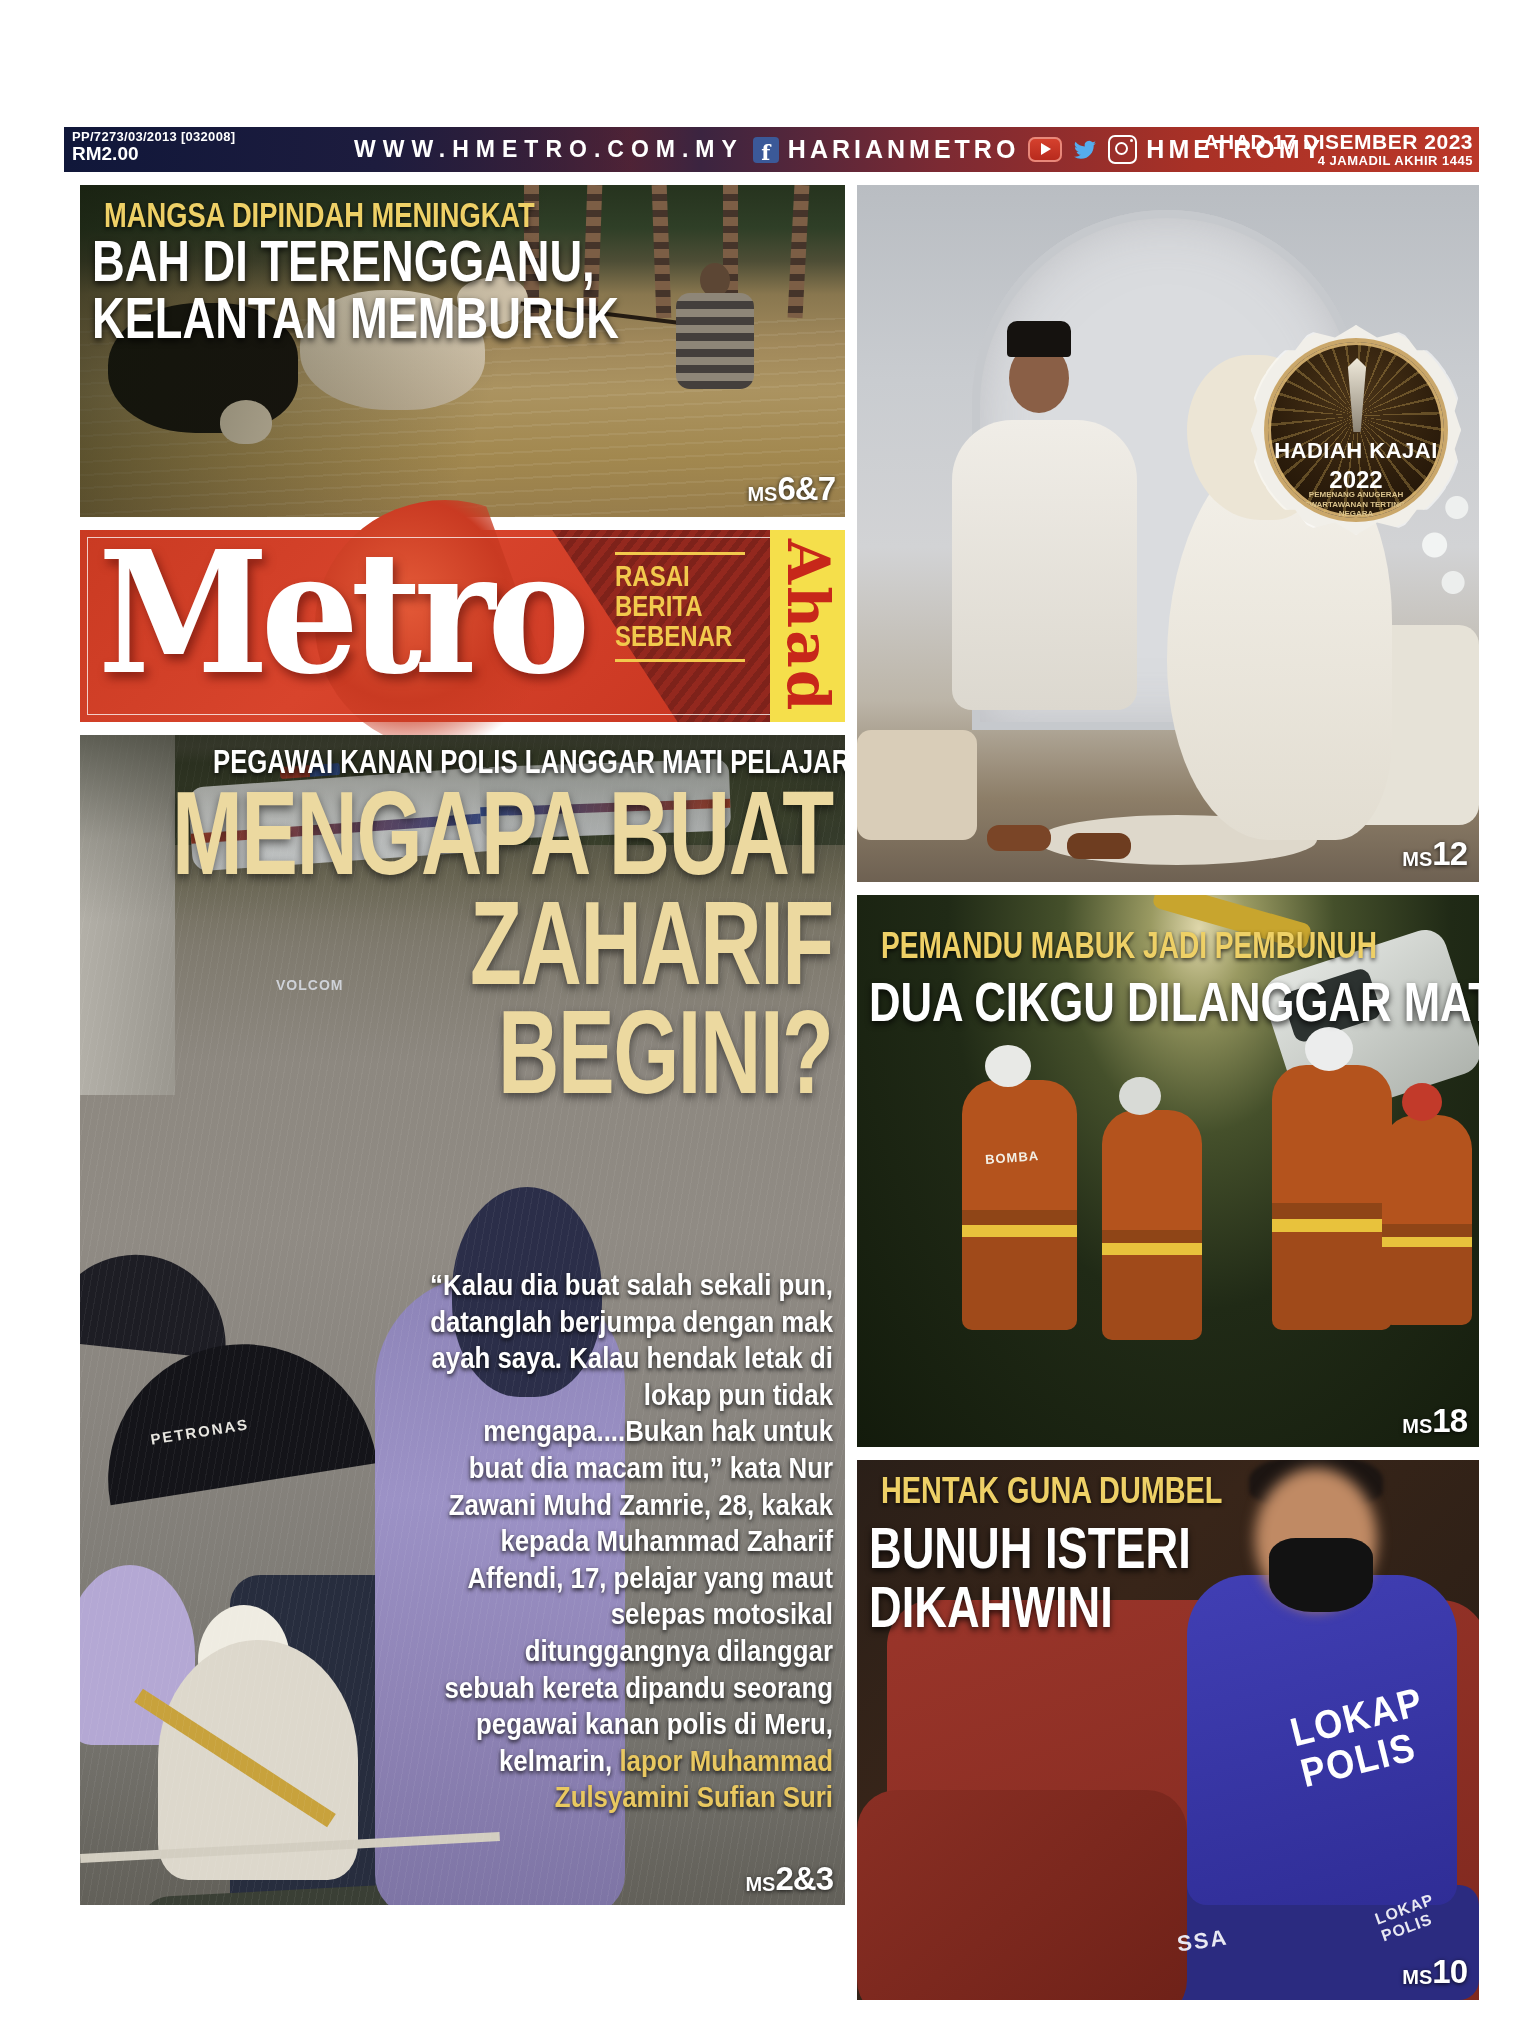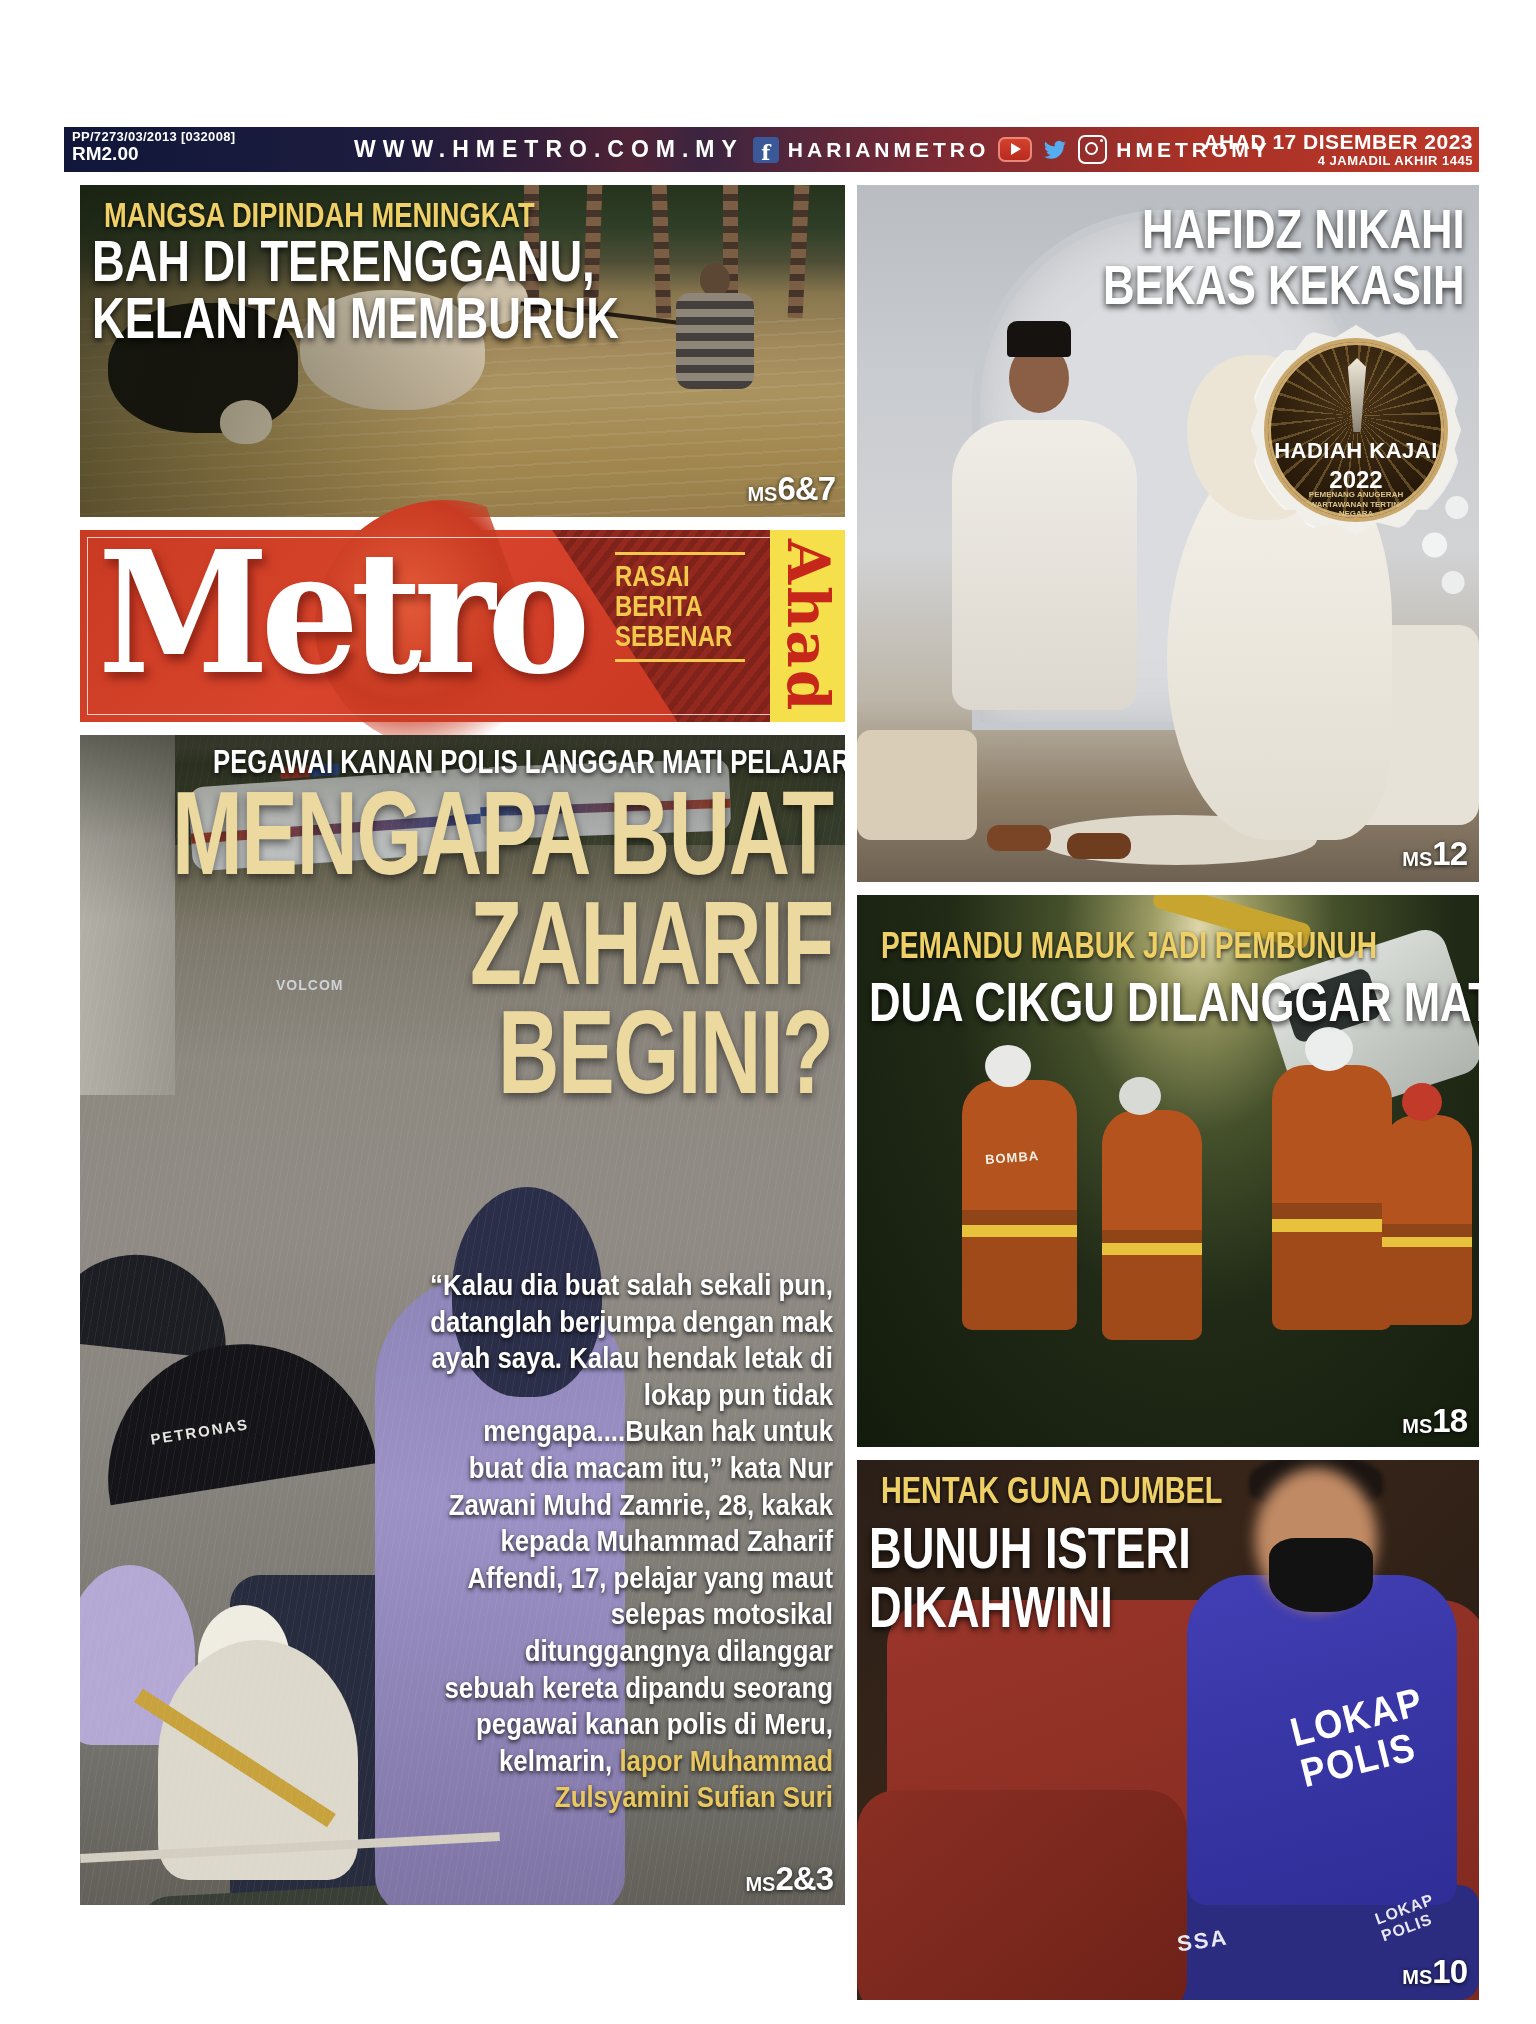--- a/index.html
+++ b/index.html
@@ -16,21 +16,21 @@
   
   .topbar{left:64px;top:127px;width:1415px;height:45px;
     background:linear-gradient(90deg,#10173a 0%,#1d1c3e 22%,#47254040 40%,#3b2440 45%,#7c2a33 62%,#a93126 80%,#bb3829 100%),
                linear-gradient(90deg,#10173a,#b23227);
     display:flex;align-items:center;color:#fff;}
   .tb-left{position:absolute;left:8px;top:3px;line-height:1.05;}
   .tb-permit{font-size:13px;font-weight:bold;letter-spacing:.3px;}
   .tb-price{font-size:19px;font-weight:bold;}
   .tb-center{position:absolute;left:290px;top:0;height:100%;display:flex;align-items:center;gap:9px;}
   .tb-site{font-size:23px;font-weight:bold;letter-spacing:7px;}
-  .tb-handle{font-size:21px;font-weight:bold;letter-spacing:4px;}
+  .tb-handle{font-size:25px;font-weight:bold;letter-spacing:4px;}
   .icon-fb{width:26px;height:26px;background:#3b5998;border-radius:4px;color:#fff;
      font-family:"DejaVu Serif",serif;font-weight:bold;font-size:21px;display:flex;align-items:flex-end;justify-content:center;line-height:1;}
   .icon-yt{width:34px;height:25px;background:linear-gradient(180deg,#d8432f,#b5281c);border-radius:7px;position:relative;box-shadow:inset 0 0 0 2px #e8887a;}
   .icon-yt::after{content:"";position:absolute;left:13px;top:6px;border-left:10px solid #fff;border-top:6px solid transparent;border-bottom:6px solid transparent;}
   .icon-tw{width:28px;height:24px;display:block;}
   .icon-ig{width:25px;height:25px;border:2.5px solid #fff;border-radius:7px;position:relative;}
   .icon-ig::before{content:"";position:absolute;left:5px;top:5px;width:9px;height:9px;border:2.5px solid #fff;border-radius:50%;}
   .icon-ig::after{content:"";position:absolute;right:2px;top:2px;width:3px;height:3px;background:#fff;border-radius:50%;}
   .tb-right{position:absolute;right:6px;top:4px;text-align:right;line-height:1;}
   .tb-date1{font-size:21px;font-weight:bold;letter-spacing:.5px;}
@@ -300,24 +300,20 @@
     <div class="abs sofa-r"></div>
     <div class="abs rug"></div>
     <div class="abs groom-body"></div>
     <div class="abs groom-head"></div>
     <div class="abs songkok"></div>
     <div class="abs groom-shoe1"></div>
     <div class="abs groom-shoe2"></div>
     <div class="abs bride-gown"></div>
     <div class="abs bride-scarf"></div>
     <div class="abs flowers"></div>
-    <div class="abs hl wed-hl">
-      <div><span class="cnd cr">HAFIDZ NIKAHI</span></div>
-      <div><span class="cnd cr">BEKAS KEKASIH</span></div>
-    </div>
     <div class="abs badge-wrap">
       <div class="abs badge-burst"></div>
       <div class="abs badge-inner">
         <div class="abs badge-rays"></div>
         <div class="abs trophy"></div>
         <div class="badge-title">HADIAH KAJAI</div>
         <div class="badge-year">2022</div>
         <div class="badge-sub">PEMENANG ANUGERAH KEWARTAWANAN TERTINGGI NEGARA</div>
       </div>
     </div>

